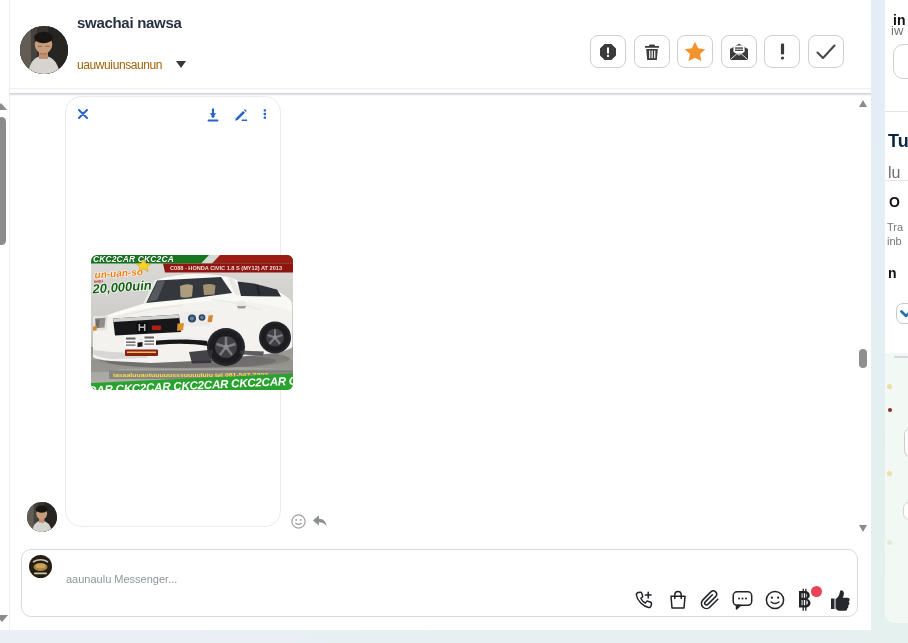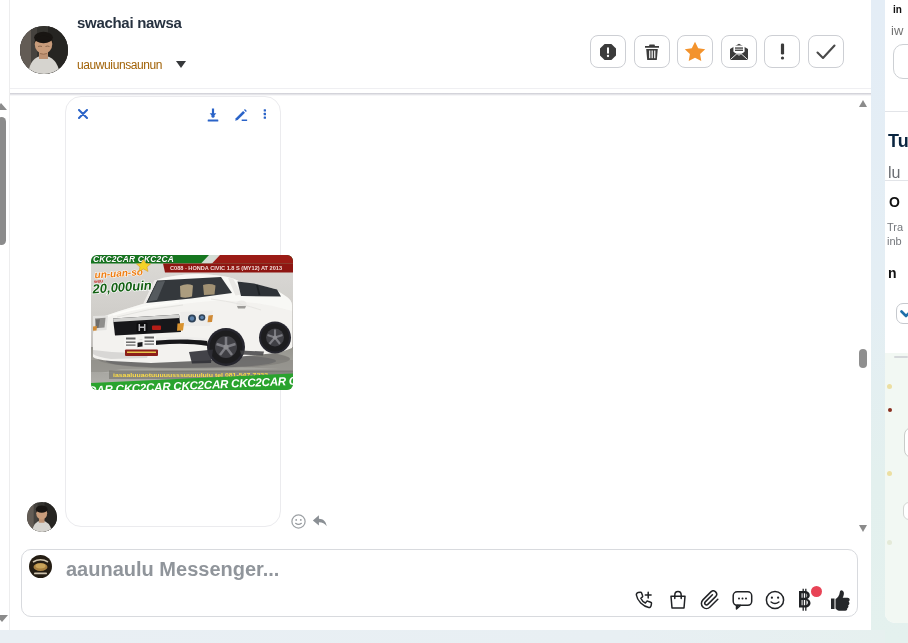--- a/index.html
+++ b/index.html
@@ -280,21 +280,21 @@
          border:1px solid #d8dade; border-radius:10px;"></div>
     <div class="abs" style="left:19px; top:555px; width:23px; height:23px; border-radius:50%; overflow:hidden;">
       <svg width="23" height="23" viewBox="0 0 23 23">
         <rect width="23" height="23" fill="#241d13"></rect>
         <path d="M4 7 Q11.5 2.5 19 7" stroke="#cfc4ae" stroke-width="1.6" fill="none"></path>
         <ellipse cx="11.5" cy="12" rx="7" ry="4" fill="#a8803f"></ellipse>
         <ellipse cx="11.5" cy="11" rx="5" ry="2.4" fill="#c9a45a"></ellipse>
         <rect x="5" y="17.5" width="13" height="1.8" rx="0.9" fill="#cfc4ae"></rect>
       </svg>
     </div>
-    <div class="abs" style="left:56px; top:558px; color:#90959b; font-size:20px;font-weight:bold;">aaunaulu Messenger...</div>
+    <div class="abs" style="left:56px; top:573px; color:#90959b; font-size:11px;">aaunaulu Messenger...</div>
 
     <svg class="abs" style="left:624px; top:591px;" width="20" height="20" viewBox="0 0 20 20">
       <path d="M4.1 1.6 L6.3 1.2 C6.9 1.1 7.4 1.4 7.6 2 L8.6 4.8 C8.8 5.3 8.6 5.9 8.2 6.2 L6.8 7.3 C7.7 9.3 9.4 11.1 11.4 12 L12.5 10.6 C12.8 10.2 13.4 10 13.9 10.2 L16.7 11.2 C17.3 11.4 17.6 11.9 17.5 12.5 L17.1 14.7 C16.9 15.8 15.9 16.6 14.8 16.4 C8.9 15.5 3.3 9.9 2.4 4 C2.2 2.9 3 1.8 4.1 1.6 Z" fill="none" stroke="#202225" stroke-width="1.5" stroke-linejoin="round"></path>
       <path d="M14.2 1.2 L14.2 7 M11.3 4.1 L17.1 4.1" stroke="#202225" stroke-width="1.5" stroke-linecap="round"></path>
       </svg>
     <svg class="abs" style="left:658px; top:590px;" width="20" height="20" viewBox="0 0 20 20">
       <path d="M3 6.2 L17 6.2 L16 18 L4 18 Z" fill="none" stroke="#202225" stroke-width="1.5" stroke-linejoin="round"></path>
       <path d="M6.8 8.5 L6.8 5.2 C6.8 3 8.2 1.6 10 1.6 C11.8 1.6 13.2 3 13.2 5.2 L13.2 8.5" fill="none" stroke="#202225" stroke-width="1.5" stroke-linecap="round"></path>
       </svg>
     <svg class="abs" style="left:690px; top:590px;" width="21" height="21" viewBox="0 0 21 21">
@@ -325,21 +325,21 @@
       <path d="M2 9.5 L5.5 9.5 L5.5 20 L2 20 Z" fill="#26282b"></path>
       <path d="M6.5 19.5 L6.5 10 C8.5 9 10.5 6.5 10.8 3.3 C10.9 2 11.8 1.2 12.9 1.4 C14.1 1.6 14.9 2.7 14.9 4.2 C14.9 5.8 14.4 7.4 13.7 8.7 L18.6 8.7 C19.8 8.7 20.7 9.6 20.7 10.7 C20.7 11.5 20.3 12.2 19.6 12.6 C20.1 13 20.4 13.6 20.4 14.3 C20.4 15.2 19.9 15.9 19.1 16.3 C19.3 16.6 19.4 17 19.4 17.4 C19.4 18.2 18.9 18.9 18.2 19.2 C18.2 19.3 18.3 19.5 18.3 19.7 C18.3 20.8 17.4 21.7 16.3 21.7 L10 21.7 C8.7 21.7 7.5 20.6 6.5 19.5 Z" fill="#26282b"></path>
       </svg>
 
     <div class="abs" style="left:849px; top:100px; width:0; height:0; border-left:4.5px solid transparent; border-right:4.5px solid transparent; border-bottom:7px solid #8b8b8b;"></div>
     <div class="abs" style="left:849px; top:349px; width:8px; height:19px; border-radius:4px; background:#8f8f8f;"></div>
     <div class="abs" style="left:849px; top:525px; width:0; height:0; border-left:4.5px solid transparent; border-right:4.5px solid transparent; border-top:7px solid #8b8b8b;"></div>
   </div>
 
   <div class="abs" id="rpanel" style="left:885px; top:0; width:23px; height:623px; background:#fff; border-radius:0 0 0 10px; overflow:hidden;">
-    <div class="abs" style="left:8px; top:4px; color:#111; font-weight:bold; font-size:10px;">in</div>
+    <div class="abs" style="left:8px; top:12px; color:#111; font-weight:bold; font-size:14px;">in</div>
     <div class="abs" style="left:6px; top:23px; color:#737373; font-size:13px;">iw</div>
     <div class="abs" style="left:8px; top:44px; width:30px; height:35px; border:1px solid #cdd0d4; border-radius:10px;"></div>
     <div class="abs" style="left:0px; top:111px; width:23px; height:1px; background:#e2e4e8;"></div>
     <div class="abs" style="left:3px; top:131px; color:#0a2540; font-weight:bold; font-size:18px;">Tu</div>
     <div class="abs" style="left:3px; top:164px; color:#6a6d72; font-size:16px;text-align:center;">lu</div>
     <div class="abs" style="left:0px; top:180px; width:23px; height:1px; background:#e2e4e8;"></div>
     <div class="abs" style="left:4px; top:194px; color:#111; font-weight:bold; font-size:14px;">O</div>
     <div class="abs" style="left:2px; top:221px; color:#74777c; font-size:11px;text-align:center;">Tra</div>
     <div class="abs" style="left:2px; top:235px; color:#74777c; font-size:11px;">inb</div>
     <div class="abs" style="left:3px; top:265px; color:#111; font-weight:bold; font-size:14px;">n</div>

